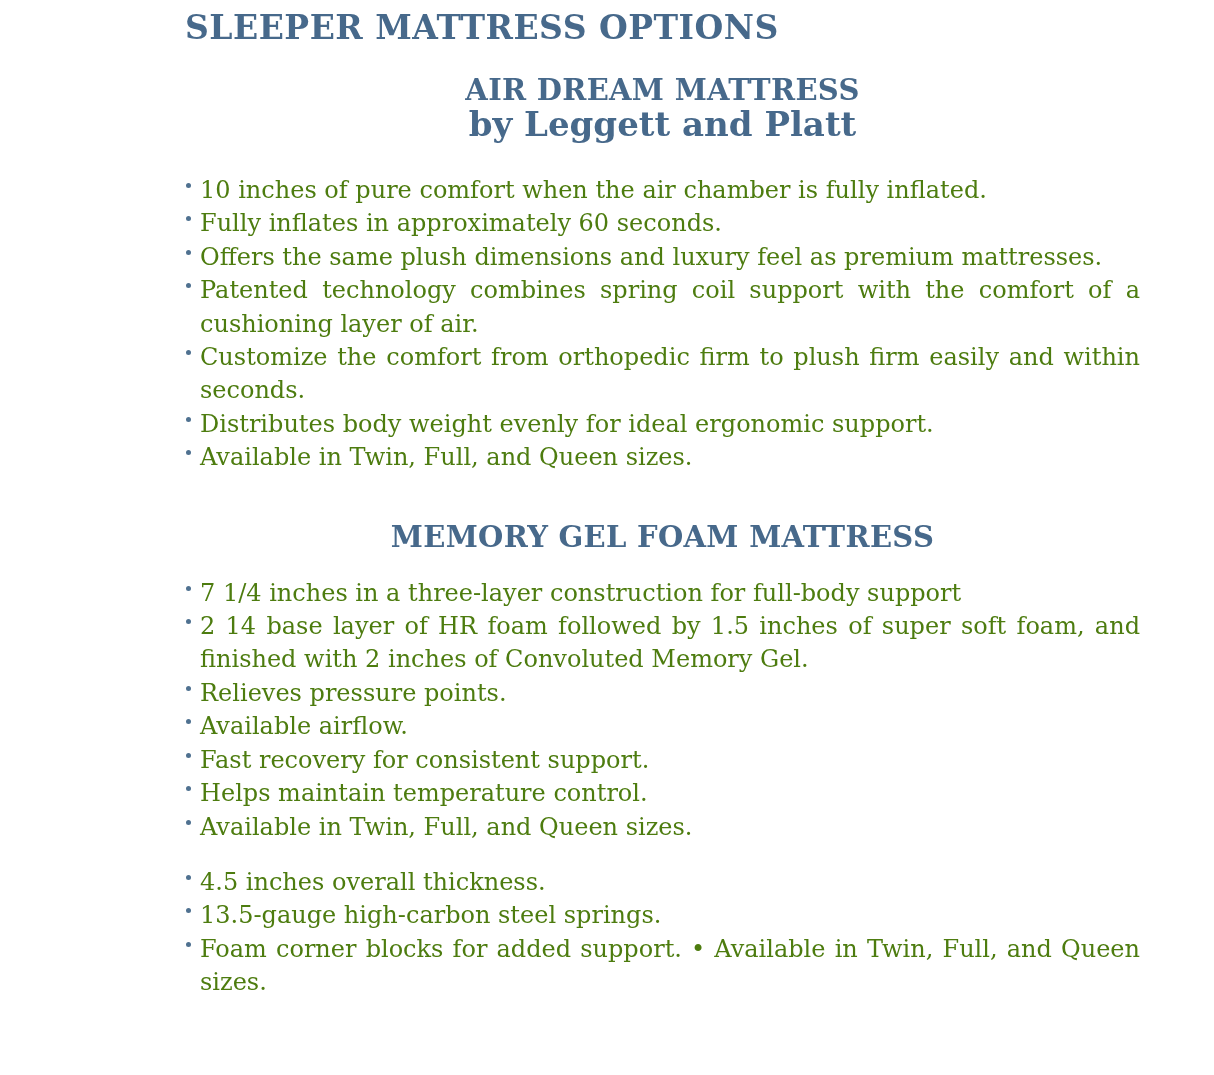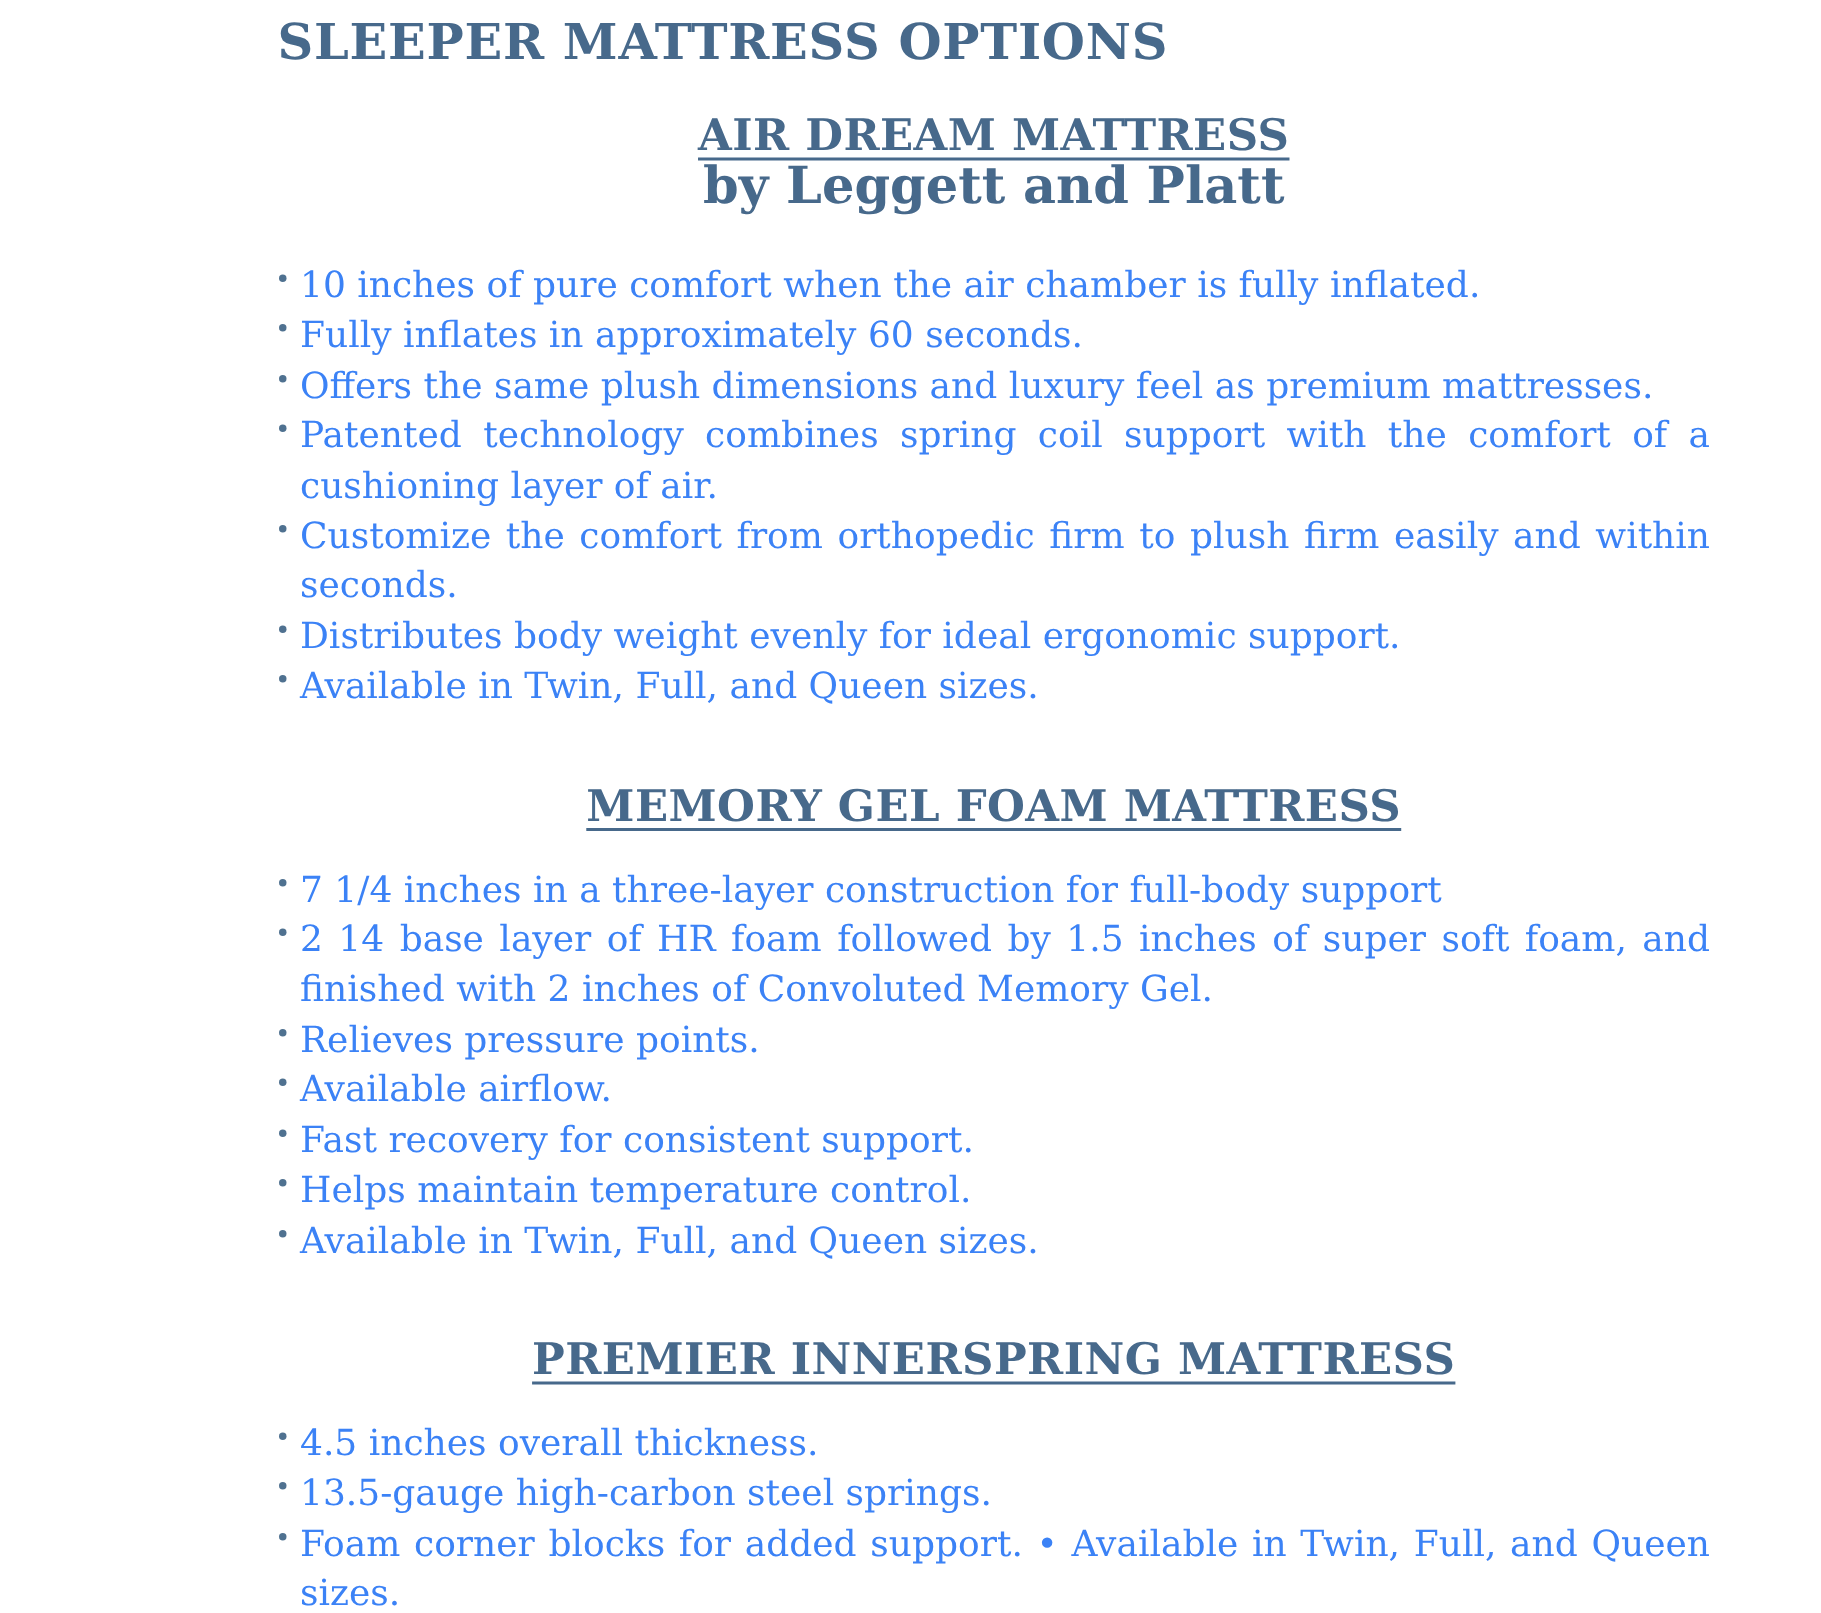--- a/index.html
+++ b/index.html
@@ -29,21 +29,20 @@
     color: #47698b;
   }
   .section-heading {
     margin: 24px 0 0 0;
     font-size: 29px;
     line-height: 36px;
     font-weight: bold;
     text-align: center;
     letter-spacing: 0.3px;
     color: #47698b;
-    text-decoration: underline;
     text-decoration-thickness: 2px;
     text-underline-offset: 5px;
   }
   .section-subheading {
     margin: 0;
     font-size: 34px;
     line-height: 32px;
     font-weight: bold;
     text-align: center;
     color: #47698b;
@@ -59,21 +58,21 @@
   }
   section.doc-section + section.doc-section ul.bullet-list {
     margin-top: 22px;
   }
   ul.bullet-list li {
     position: relative;
     padding-left: 15px;
     font-size: 24px;
     line-height: 33.4px;
     text-align: justify;
-    color: #3b82f6;
+    color: #4d7c0f;
   }
   ul.bullet-list li::before {
     content: "";
     position: absolute;
     left: 1px;
     top: 9px;
     width: 5px;
     height: 5px;
     border-radius: 50%;
     background: #4f7190;
@@ -107,21 +106,20 @@
         <li>2 14 base layer of HR foam followed by 1.5 inches of super soft foam, and finished with 2 inches of Convoluted Memory Gel.</li>
         <li>Relieves pressure points.</li>
         <li>Available airflow.</li>
         <li>Fast recovery for consistent support.</li>
         <li>Helps maintain temperature control.</li>
         <li>Available in Twin, Full, and Queen sizes.</li>
       </ul>
   </section>
 
   <section class="doc-section">
-    <h2 class="section-heading">PREMIER INNERSPRING MATTRESS</h2>
     <ul class="bullet-list">
         <li>4.5 inches overall thickness.</li>
         <li>13.5-gauge high-carbon steel springs.</li>
         <li>Foam corner blocks for added support. • Available in Twin, Full, and Queen sizes.</li>
       </ul>
   </section>
 
 </div>
 
 </body></html>

